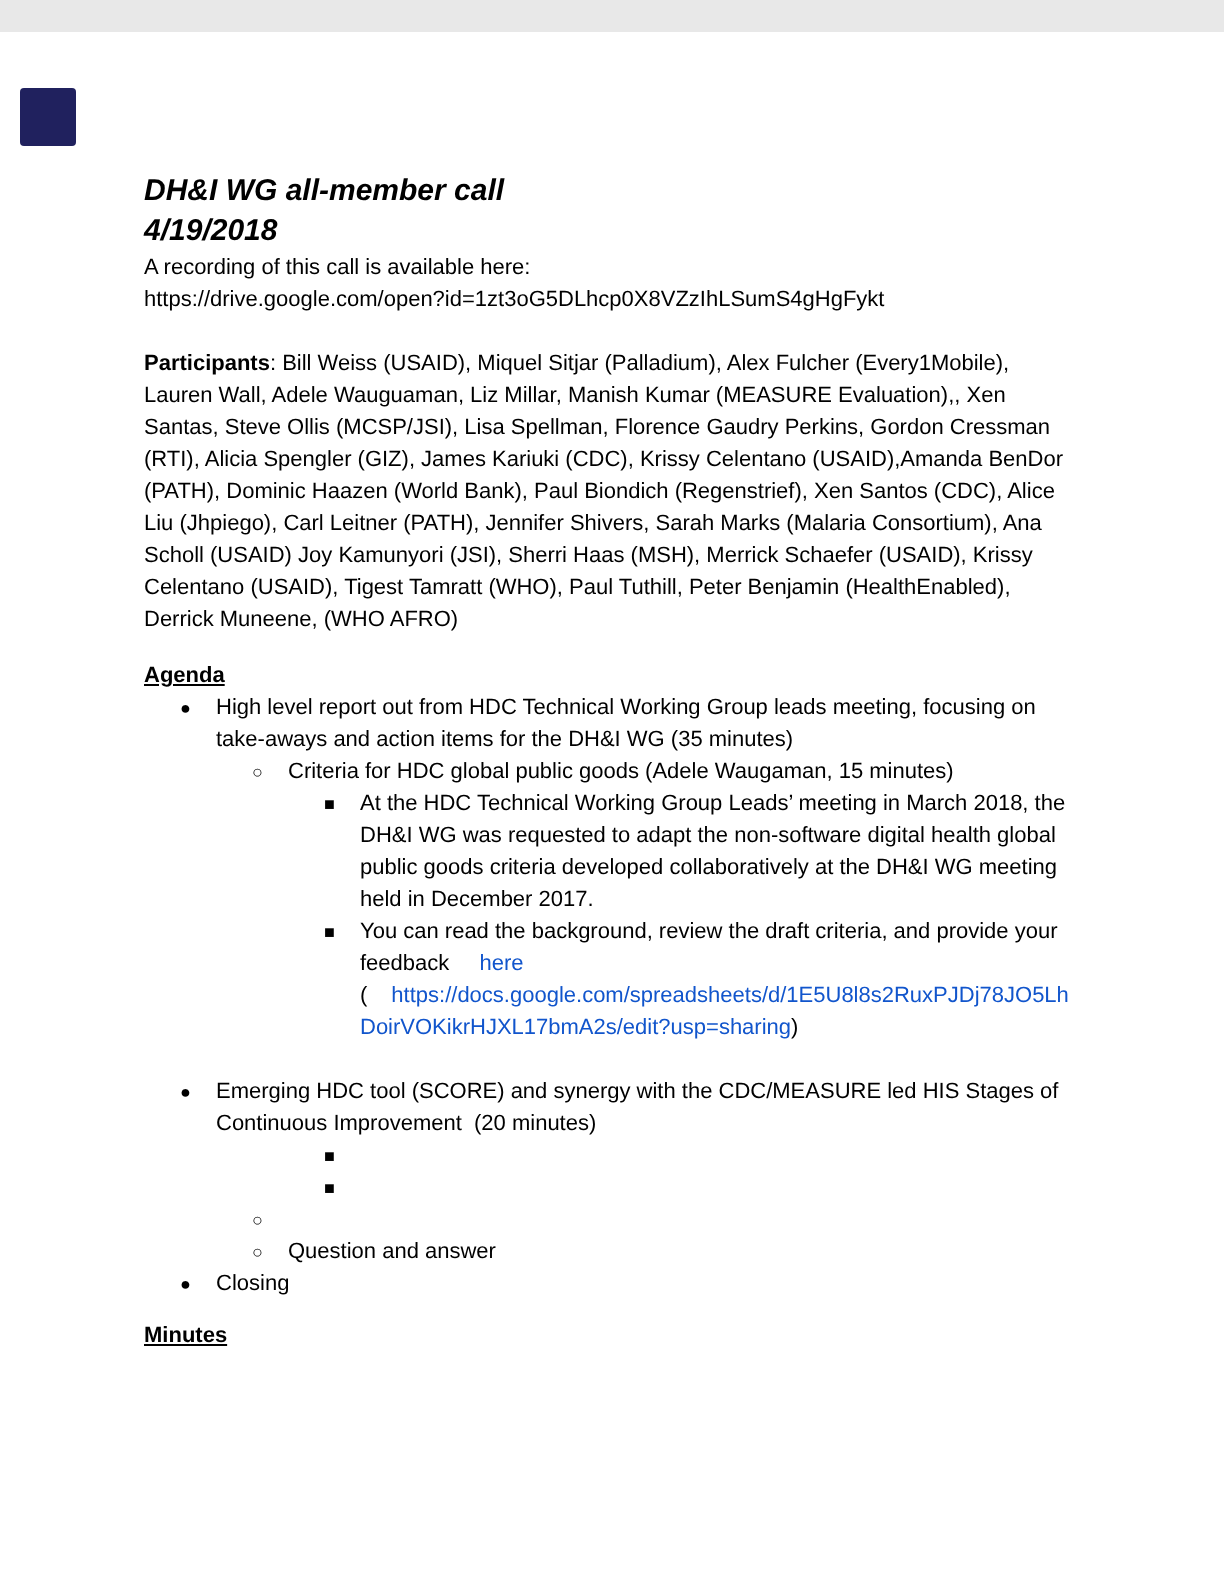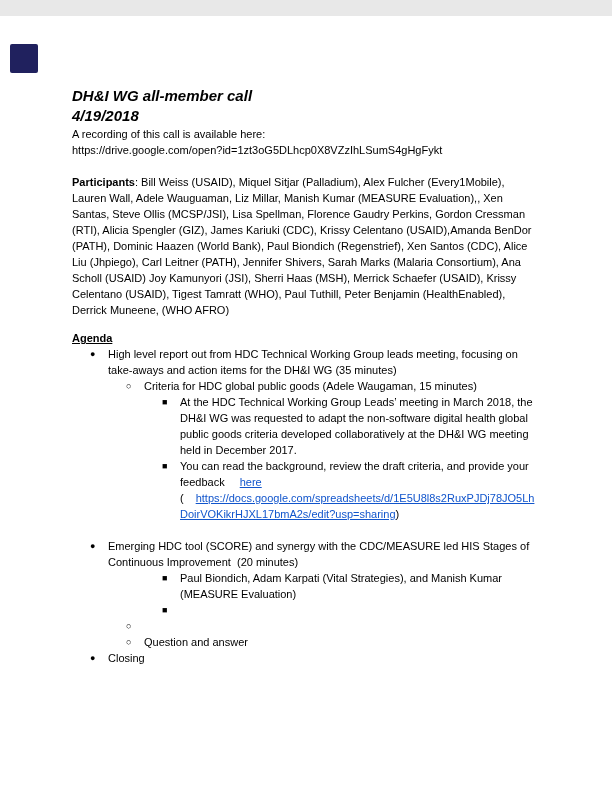--- a/index.html
+++ b/index.html
@@ -53,21 +53,20 @@
     flex:none;width:18px;font-size:9px;line-height:16px;
   }
   .item .itext{flex:1;min-width:0;}
   .lv1{padding-left:18px;}
   .lv2{padding-left:54px;}
   .lv3{padding-left:90px;}
   .gap-before{margin-top:16px;}
   .minutes-heading{margin-top:10px;}
   a.link{
     color:var(--link-color);
-    text-decoration:underline;
     cursor:pointer;
     word-break:break-all;
     padding-left:12px;
   }
 </style>
 </head>
 <body>
 
 <div class="page">
   <div class="corner-badge"></div>
@@ -109,21 +108,20 @@
         <span class="itext"><span>You can read the background, review the draft criteria, and provide your feedback </span><a class="link">here</a><br><span>(</span><a class="link">https://docs.google.com/spreadsheets/d/1E5U8l8s2RuxPJDj78JO5LhDoirVOKikrHJXL17bmA2s/edit?usp=sharing</a><span>)</span></span>
       </div>
 
       <div class="item lv1 gap-before">
         <span class="marker">●</span>
         <span class="itext">Emerging HDC tool (SCORE) and synergy with the CDC/MEASURE led HIS Stages of Continuous Improvement  (20 minutes)</span>
       </div>
 
       <div class="item lv3">
         <span class="marker">■</span>
-        <span class="itext">Paul Biondich, Adam Karpati (Vital Strategies), and Manish Kumar (MEASURE Evaluation)</span>
       </div>
 
       <div class="item lv3">
         <span class="marker">■</span>
       </div>
 
       <div class="item lv2">
         <span class="marker">○</span>
       </div>
 
@@ -132,14 +130,15 @@
         <span class="itext">Question and answer</span>
       </div>
 
       <div class="item lv1">
         <span class="marker">●</span>
         <span class="itext">Closing</span>
       </div>
 
     </div>
 
+    <p class="heading-label minutes-heading">Minutes</p>
   </div>
 </div>
 
 </body></html>

